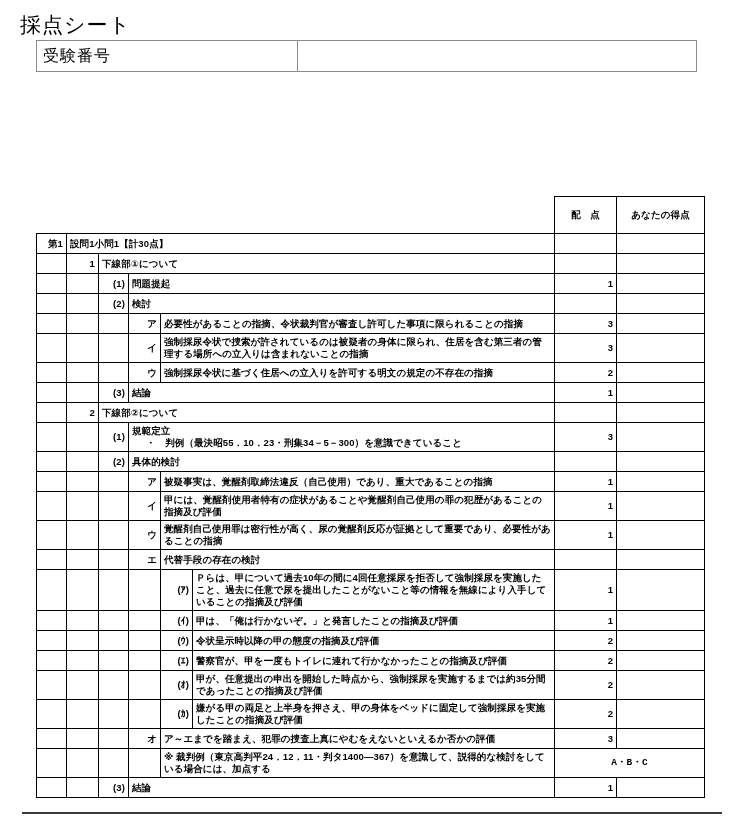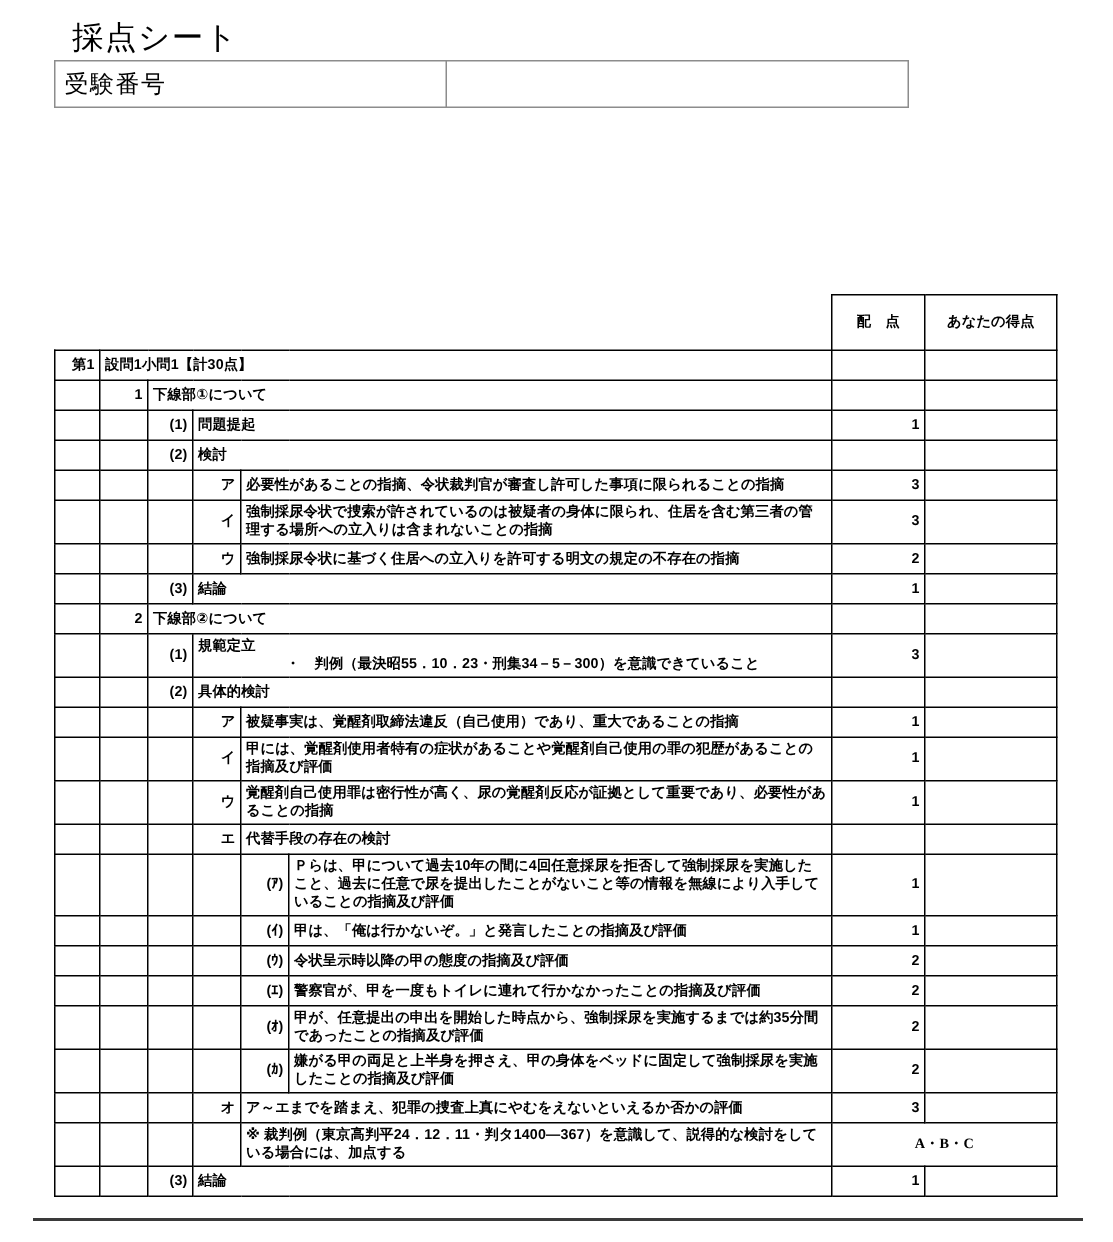--- a/index.html
+++ b/index.html
@@ -18,35 +18,35 @@
     position: relative;
     width: 742px;
     height: 828px;
     box-sizing: border-box;
     padding: 0;
   }
 
   
   .sheet-title {
     position: absolute;
-    left: 48px;
+    left: 20px;
     top: 12px;
     font-size: 21px;
     line-height: 26px;
     letter-spacing: 1px;
     font-family: "Liberation Serif", "DejaVu Serif", serif;
     white-space: nowrap;
   }
 
   
   table.info {
     position: absolute;
     left: 36px;
     top: 40px;
-    width: 570px;
+    width: 661px;
     border-collapse: collapse;
     table-layout: fixed;
   }
   table.info td {
     border: 1px solid #8c8c8c;
     height: 30px;
     padding: 0 6px;
     font-size: 16px;
     vertical-align: middle;
     font-family: "Liberation Serif", "DejaVu Serif", serif;
@@ -118,26 +118,26 @@
   }
   td.center {
     text-align: center;
     font-weight: bold;
   }
   td.abc {
     text-align: center;
     font-weight: bold;
     font-size: 13px;
     letter-spacing: 2px;
-    font-family: Liberation Serif, serif;
+    font-family: Liberation Mono, monospace;
   }
   .r1 { height: 17px; }
   .r2 { height: 26px; }
   .r3 { height: 38px; }
-  .indent1 { padding-left: 14px; display: block; text-align: center; }
+  .indent1 { padding-left: 14px; display: block; }
 
   
   .page-rule {
     position: absolute;
     left: 22px;
     top: 812px;
     width: 700px;
     height: 2px;
     background: #3a3a3a;
   }

